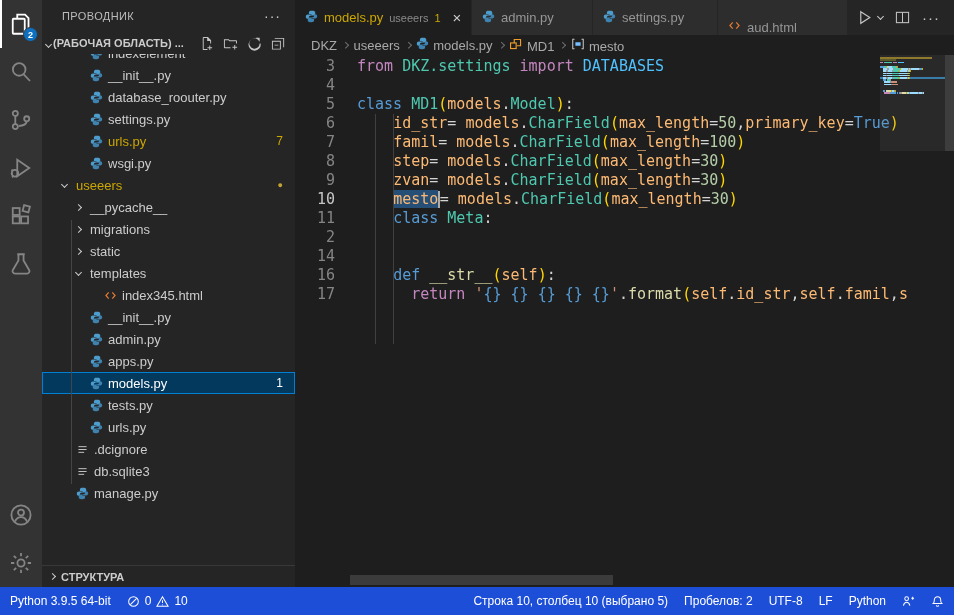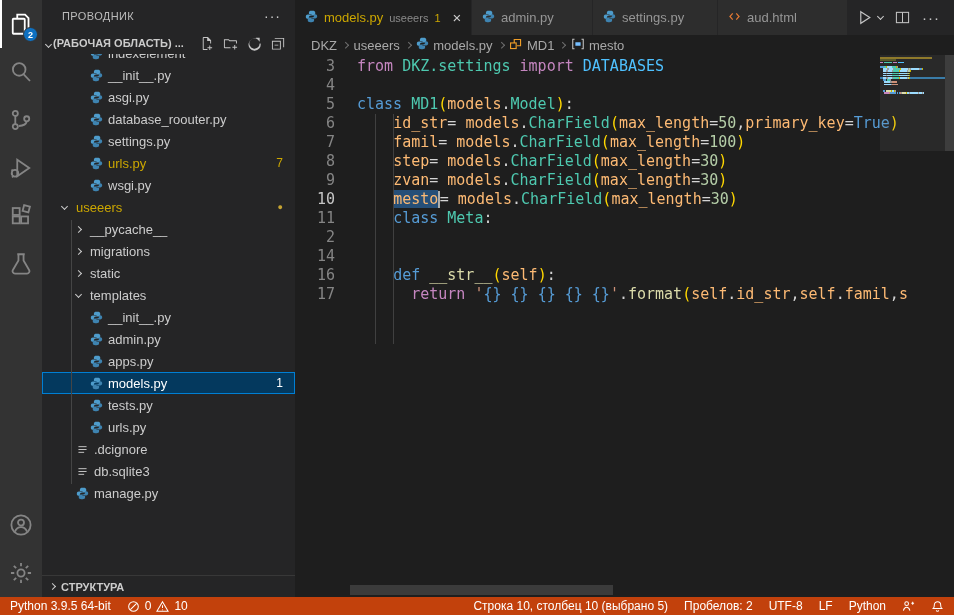--- a/index.html
+++ b/index.html
@@ -47,21 +47,21 @@
   .tabbar { height:35px; background:#252526; display:flex; align-items:stretch; flex:none; }
   .tab { display:flex; align-items:center; gap:6px; padding:0 10px; font-size:13px; color:#969696; background:#2d2d2d; border-right:1px solid #252526; cursor:pointer; flex:none; }
   .tab.active { background:#1e1e1e; color:#ffffff; }
   .tab .fname.warn { color:#cca700; }
   .tab .dirname { font-size:11px; color:#8a8a8a; }
   .tab .tbadge { font-size:11px; color:#cca700; }
   .tab .close { color:#cccccc; font-size:15px; margin-left:6px; line-height:1; }
   .tab-actions { margin-left:auto; display:flex; align-items:center; gap:12px; padding-right:14px; }
   .tab-actions .act { display:flex; align-items:center; cursor:pointer; color:#c5c5c5; }
   .breadcrumb { height:20px; display:flex; align-items:center; gap:4px; padding-left:16px; font-size:13px; color:#a9a9a9; flex:none; }
-  .bc-item { display:flex; align-items:center; gap:4px; cursor:pointer; }
+  .bc-item { display:flex; align-items:flex-end; gap:4px; cursor:pointer; }
   .bsep { width:4.5px; height:4.5px; border-right:1.2px solid #6e6e6e; border-bottom:1.2px solid #6e6e6e; transform:rotate(-45deg); margin:0 2px; }
 
   .codewrap { flex:1; position:relative; overflow:hidden; font-family:"DejaVu Sans Mono", monospace; font-size:15px; line-height:19px; padding-top:2px; }
   .code-line { display:flex; height:19px; white-space:pre; }
   .lnum { width:40px; flex:none; text-align:right; color:#858585; }
   .lnum.active { color:#c6c6c6; }
   .ltext { padding-left:22px; }
   .tk-kw { color:#c586c0; } .tk-kw2 { color:#569cd6; } .tk-cls { color:#4ec9b0; }
   .tk-var { color:#fdba74; } .tk-const { color:#4fc1ff; } .tk-num { color:#b5cea8; }
   .tk-str { color:#ce9178; } .tk-fn { color:#dcdcaa; } .tk-par { color:#ffd700; }
@@ -73,21 +73,21 @@
   .minimap { position:absolute; top:0; right:9px; width:65px; height:100%; }
   .mm-slider { position:absolute; left:0; right:0; top:0; height:96px; background:rgba(121,121,121,0.12); }
   .mm-rows { padding-top:2px; position:relative; }
   .mm-row { height:2.2px; display:flex; align-items:center; position:relative; }
   .mm-row.mm-selrow { background:#3a7ca8; }
   .mm-seg { height:1.6px; flex:none; }
   .vscroll { position:absolute; top:0; right:0; width:9px; height:96px; background:rgba(121,121,121,0.35); }
   .hscroll { position:absolute; left:55px; bottom:2px; width:263px; height:10px; background:#4f4f4f; opacity:.6; cursor:pointer; }
 
   
-  .statusbar { height:18px; background:#c2410c; color:#ffffff; display:flex; align-items:center; font-size:12px; padding:0 10px; flex:none; }
+  .statusbar { height:28px; background:#1d4ed8; color:#ffffff; display:flex; align-items:center; font-size:12px; padding:0 10px; flex:none; }
   .sb-group { display:flex; align-items:center; gap:16px; }
   .sb-right { margin-left:auto; display:flex; align-items:center; gap:16px; }
   .sb-item { display:flex; align-items:center; gap:5px; cursor:pointer; white-space:nowrap; }
   .sb-item svg { stroke:#ffffff; fill:none; stroke-width:1.1; }
 </style>
 </head>
 <body>
 
 <div class="app">
   <div class="top">
@@ -202,30 +202,20 @@
             <span class="lbl">__init__.py</span>
           </div>
           <div class="row lv1">
             <span class="chev-box"></span>
             <span class="ficon">
               <svg width="13" height="13" viewBox="0 0 16 16">
                 <path fill="#4e9ccb" d="M7.9 1C6 1 4.8 1.8 4.8 3.1V5h3.3v.5H3.4C2 5.5 1 6.6 1 8.2s1 2.7 2.4 2.7h1.4V9.3c0-1.4 1.2-2.5 2.6-2.5h3.1c1.2 0 2.1-1 2.1-2.2V3.1C12.6 1.8 11.2 1 9.5 1z"></path>
                 <path fill="#3e83b0" d="M8.1 15c1.9 0 3.1-.8 3.1-2.1V11H7.9v-.5h4.7c1.4 0 2.4-1.1 2.4-2.7s-1-2.7-2.4-2.7h-1.4v1.6c0 1.4-1.2 2.5-2.6 2.5H5.5c-1.2 0-2.1 1-2.1 2.2v1.5C3.4 14.2 4.8 15 6.5 15z"></path>
               </svg>
             </span>
-            <span class="lbl">asgi.py</span>
-          </div>
-          <div class="row lv1">
-            <span class="chev-box"></span>
-            <span class="ficon">
-              <svg width="13" height="13" viewBox="0 0 16 16">
-                <path fill="#4e9ccb" d="M7.9 1C6 1 4.8 1.8 4.8 3.1V5h3.3v.5H3.4C2 5.5 1 6.6 1 8.2s1 2.7 2.4 2.7h1.4V9.3c0-1.4 1.2-2.5 2.6-2.5h3.1c1.2 0 2.1-1 2.1-2.2V3.1C12.6 1.8 11.2 1 9.5 1z"></path>
-                <path fill="#3e83b0" d="M8.1 15c1.9 0 3.1-.8 3.1-2.1V11H7.9v-.5h4.7c1.4 0 2.4-1.1 2.4-2.7s-1-2.7-2.4-2.7h-1.4v1.6c0 1.4-1.2 2.5-2.6 2.5H5.5c-1.2 0-2.1 1-2.1 2.2v1.5C3.4 14.2 4.8 15 6.5 15z"></path>
-              </svg>
-            </span>
             <span class="lbl">database_roouter.py</span>
           </div>
           <div class="row lv1">
             <span class="chev-box"></span>
             <span class="ficon">
               <svg width="13" height="13" viewBox="0 0 16 16">
                 <path fill="#4e9ccb" d="M7.9 1C6 1 4.8 1.8 4.8 3.1V5h3.3v.5H3.4C2 5.5 1 6.6 1 8.2s1 2.7 2.4 2.7h1.4V9.3c0-1.4 1.2-2.5 2.6-2.5h3.1c1.2 0 2.1-1 2.1-2.2V3.1C12.6 1.8 11.2 1 9.5 1z"></path>
                 <path fill="#3e83b0" d="M8.1 15c1.9 0 3.1-.8 3.1-2.1V11H7.9v-.5h4.7c1.4 0 2.4-1.1 2.4-2.7s-1-2.7-2.4-2.7h-1.4v1.6c0 1.4-1.2 2.5-2.6 2.5H5.5c-1.2 0-2.1 1-2.1 2.2v1.5C3.4 14.2 4.8 15 6.5 15z"></path>
               </svg>
             </span>
@@ -275,20 +265,29 @@
             <span class="chev-box">
               <span class="chev chev-r"></span>
             </span>
             <span class="lbl">static</span>
           </div>
           <div class="row lv1">
             <span class="chev-box">
               <span class="chev chev-d"></span>
             </span>
             <span class="lbl">templates</span>
+          </div>
+          <div class="row lv2">
+            <span class="chev-box"></span>
+            <span class="ficon">
+              <svg width="13" height="13" viewBox="0 0 16 16">
+                <path fill="none" stroke="#e37933" stroke-width="1.5" d="M5.8 4.2 2.4 8l3.4 3.8M10.2 4.2 13.6 8l-3.4 3.8"></path>
+              </svg>
+            </span>
+            <span class="lbl">index345.html</span>
           </div>
           <div class="row lv1">
             <span class="chev-box"></span>
             <span class="ficon">
               <svg width="13" height="13" viewBox="0 0 16 16">
                 <path fill="#4e9ccb" d="M7.9 1C6 1 4.8 1.8 4.8 3.1V5h3.3v.5H3.4C2 5.5 1 6.6 1 8.2s1 2.7 2.4 2.7h1.4V9.3c0-1.4 1.2-2.5 2.6-2.5h3.1c1.2 0 2.1-1 2.1-2.2V3.1C12.6 1.8 11.2 1 9.5 1z"></path>
                 <path fill="#3e83b0" d="M8.1 15c1.9 0 3.1-.8 3.1-2.1V11H7.9v-.5h4.7c1.4 0 2.4-1.1 2.4-2.7s-1-2.7-2.4-2.7h-1.4v1.6c0 1.4-1.2 2.5-2.6 2.5H5.5c-1.2 0-2.1 1-2.1 2.2v1.5C3.4 14.2 4.8 15 6.5 15z"></path>
               </svg>
             </span>
             <span class="lbl">__init__.py</span>
@@ -400,21 +399,21 @@
                 </svg></span>
               <span class="fname">admin.py</span>
             </span>
             <span class="tab" style="width: 125px;">
               <span><svg width="13" height="13" viewBox="0 0 16 16">
                   <path fill="#4e9ccb" d="M7.9 1C6 1 4.8 1.8 4.8 3.1V5h3.3v.5H3.4C2 5.5 1 6.6 1 8.2s1 2.7 2.4 2.7h1.4V9.3c0-1.4 1.2-2.5 2.6-2.5h3.1c1.2 0 2.1-1 2.1-2.2V3.1C12.6 1.8 11.2 1 9.5 1z"></path>
                   <path fill="#3e83b0" d="M8.1 15c1.9 0 3.1-.8 3.1-2.1V11H7.9v-.5h4.7c1.4 0 2.4-1.1 2.4-2.7s-1-2.7-2.4-2.7h-1.4v1.6c0 1.4-1.2 2.5-2.6 2.5H5.5c-1.2 0-2.1 1-2.1 2.2v1.5C3.4 14.2 4.8 15 6.5 15z"></path>
                 </svg></span>
               <span class="fname">settings.py</span>
             </span>
-            <span class="tab" style="width: 130px;">
+            <span class="tab" style="width: 130px; align-items: flex-end;">
               <span><svg width="13" height="13" viewBox="0 0 16 16">
                   <path fill="none" stroke="#e37933" stroke-width="1.5" d="M5.8 4.2 2.4 8l3.4 3.8M10.2 4.2 13.6 8l-3.4 3.8"></path>
                 </svg></span>
               <span class="fname">aud.html</span>
             </span>
           </span>
         <span class="tab-actions">
           <span class="act">
             <svg width="17" height="17" viewBox="0 0 16 16">
                 <path d="M4.5 2.5 13 8l-8.5 5.5z" fill="none" stroke="#c5c5c5" stroke-width="1.1"></path>

